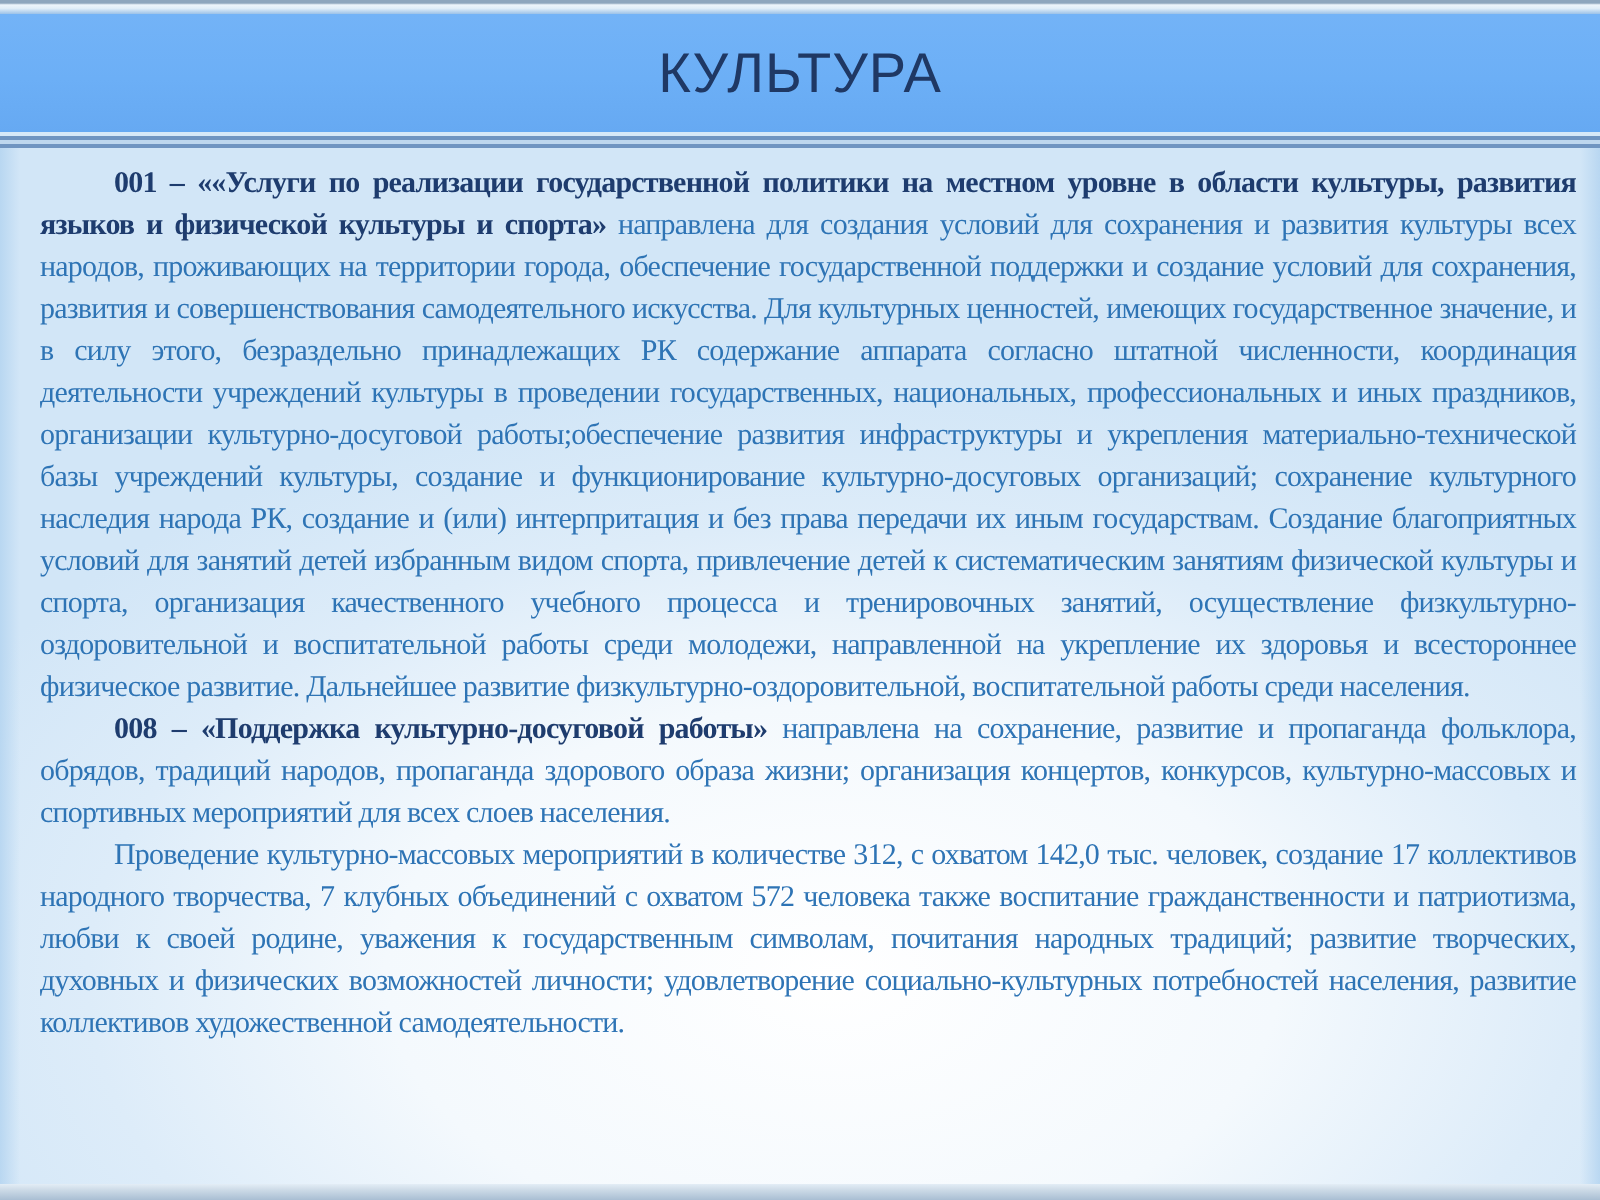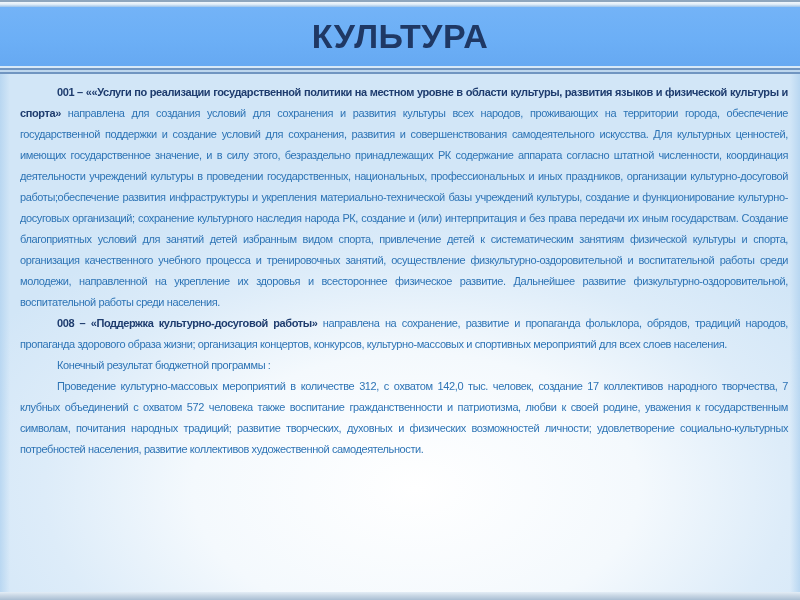--- a/index.html
+++ b/index.html
@@ -20,21 +20,21 @@
       #eef5fb 35%, #e2eef8 60%,
       #9cc2e8 100%);
   }
 
   .title-band {
     height:59px; flex:0 0 auto;
     background:linear-gradient(to bottom, #73b3f7 0%, #6caff6 55%, #66a9f2 100%);
     display:flex; align-items:center; justify-content:center;
   }
   .title-band h1 {
-    font-size:34px; font-weight:bold;
+    font-size:28px; font-weight:normal;
     color:#1f3864; letter-spacing:0.5px;
   }
 
   .separator {
     flex:0 0 auto;
     background:#d7e9f8;
     padding-top:2px;
   }
   .sep-line-dark  { height:2px; background:#7095c1; }
   .sep-line-light { height:2px; background:#bed7ee; }
@@ -46,24 +46,25 @@
       linear-gradient(to right, rgba(180,212,240,.85) 0px, rgba(180,212,240,0) 10px,
                       rgba(180,212,240,0) 790px, rgba(180,212,240,.85) 800px),
       radial-gradient(ellipse 62% 58% at 52% 80%,
                       #ffffff 0%, #f4f9fd 45%, #ddecf9 75%, #d2e6f7 100%);
     padding:8px 12px 0 20px;
   }
 
   .body-area p {
     text-align:justify;
     text-indent:37px;
-    font-size:11px;
+    font-size:15px;
     line-height:21px;
     letter-spacing:-0.4px;
     color:#2e74b5;
+    font-family:Liberation Serif, serif;
   }
   .body-area p strong { color:#1e3c6e; font-weight:bold; }
 
   .bottom-edge {
     height:8px; flex:0 0 auto;
     background:linear-gradient(to bottom, #e3edf6 0%, #cbd9e6 40%, #a9bed3 100%);
   }
 </style>
 </head>
 <body>
@@ -81,21 +82,20 @@
     <div class="sep-line-light"></div>
     <div class="sep-line-dark"></div>
   </div>
 
   <div class="body-area">
 
     <p><strong>001 – ««Услуги по реализации государственной политики на местном уровне в области культуры, развития языков и физической культуры и спорта»</strong><span> направлена для создания условий для сохранения и развития культуры всех народов, проживающих на территории города, обеспечение государственной поддержки и создание условий для сохранения, развития и совершенствования самодеятельного искусства. Для культурных ценностей, имеющих государственное значение, и в силу этого, безраздельно принадлежащих РК содержание аппарата согласно штатной численности, координация деятельности учреждений культуры в проведении государственных, национальных, профессиональных и иных праздников, организации культурно-досуговой работы;обеспечение развития инфраструктуры и укрепления материально-технической базы учреждений культуры, создание и функционирование культурно-досуговых организаций; сохранение культурного наследия народа РК, создание и (или) интерпритация и без права передачи их иным государствам. Создание благоприятных условий для занятий детей избранным видом спорта, привлечение детей к систематическим занятиям физической культуры и спорта, организация качественного учебного процесса и тренировочных занятий, осуществление физкультурно-оздоровительной и воспитательной работы среди молодежи, направленной на укрепление их здоровья и всестороннее физическое развитие. Дальнейшее развитие физкультурно-оздоровительной, воспитательной работы среди населения.</span></p>
 
     <p><strong>008 – «Поддержка культурно-досуговой работы»</strong><span> направлена на сохранение, развитие и пропаганда фольклора, обрядов, традиций народов, пропаганда здорового образа жизни; организация концертов, конкурсов, культурно-массовых и спортивных мероприятий для всех слоев населения.</span></p>
 
-    <p><span>Конечный результат бюджетной программы :</span></p>
 
     <p><span>Проведение культурно-массовых мероприятий в количестве 312, с охватом 142,0 тыс. человек, создание 17 коллективов народного творчества, 7 клубных объединений с охватом 572 человека также воспитание гражданственности и патриотизма, любви к своей родине, уважения к государственным символам, почитания народных традиций; развитие творческих, духовных и физических возможностей личности; удовлетворение социально-культурных потребностей населения, развитие коллективов художественной самодеятельности.</span></p>
 
   </div>
 
   <div class="bottom-edge"></div>
 
 </div>
 
 </body></html>

